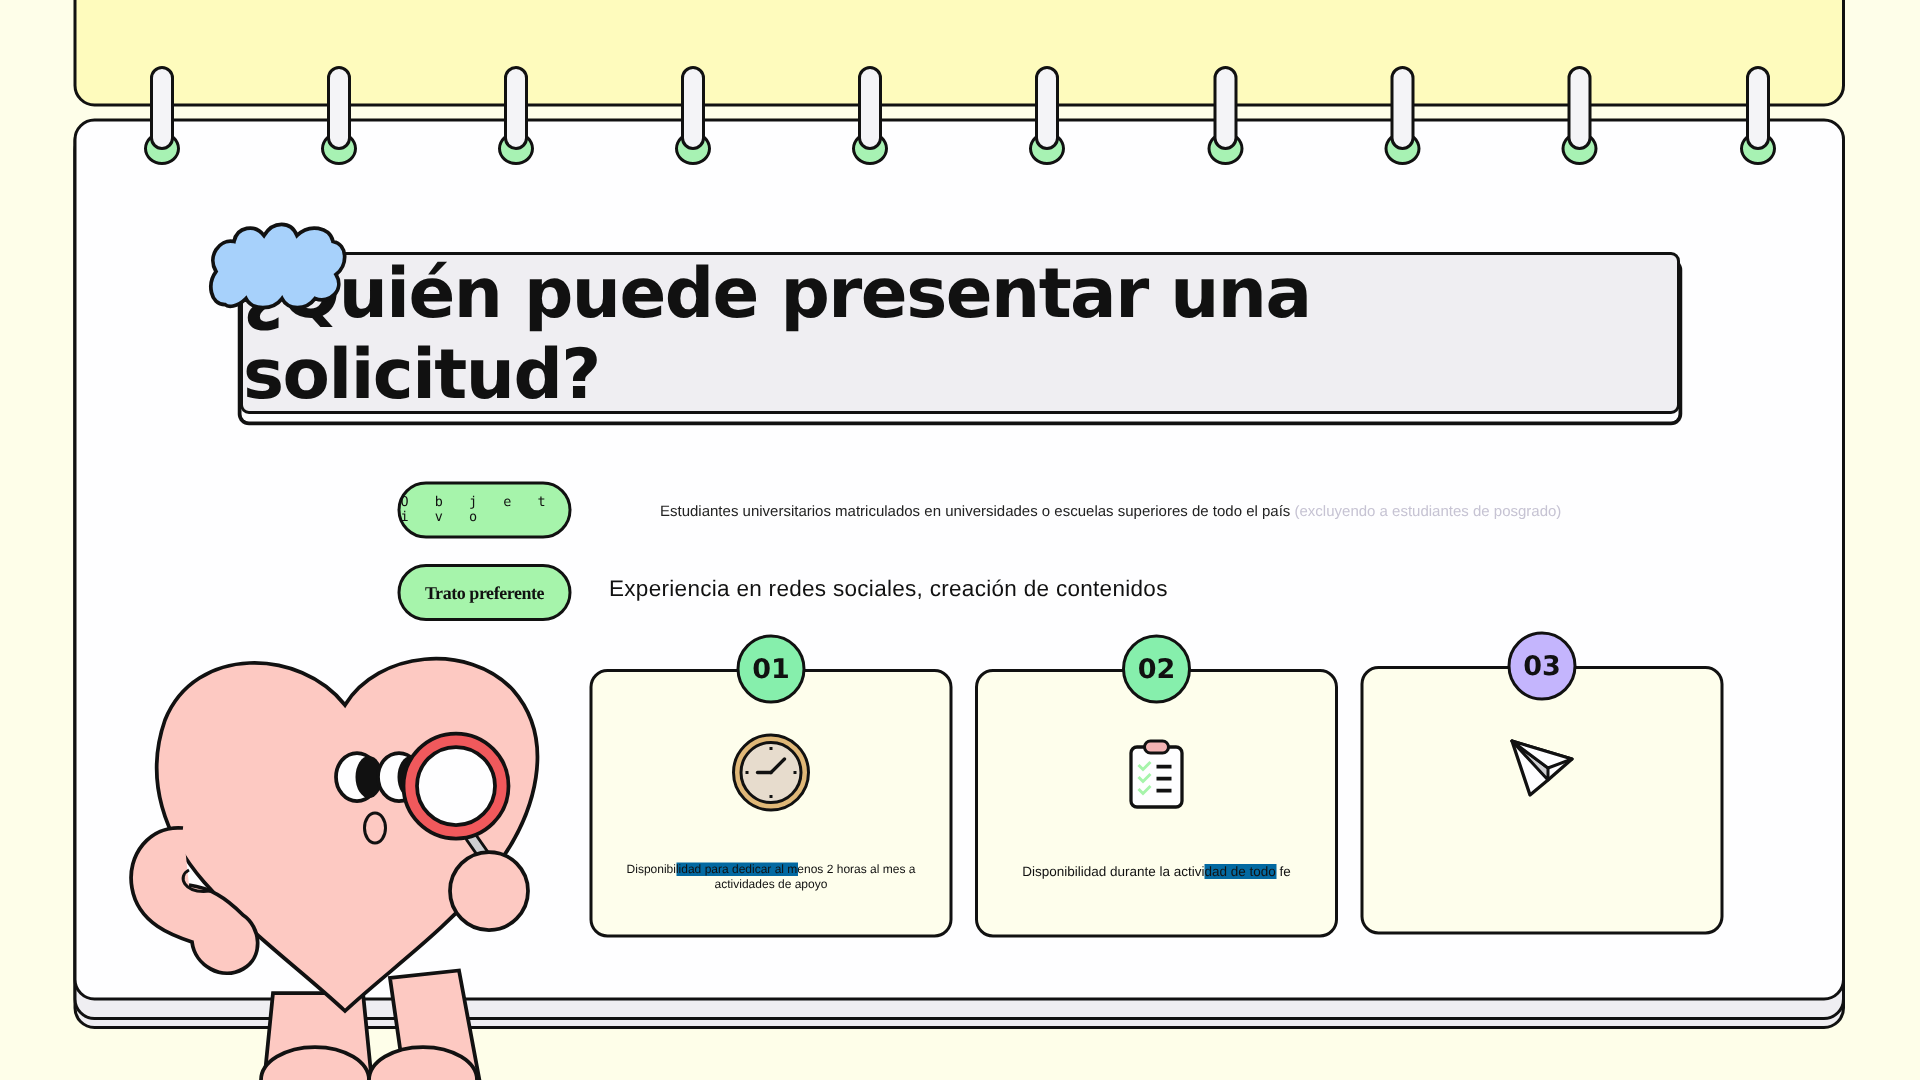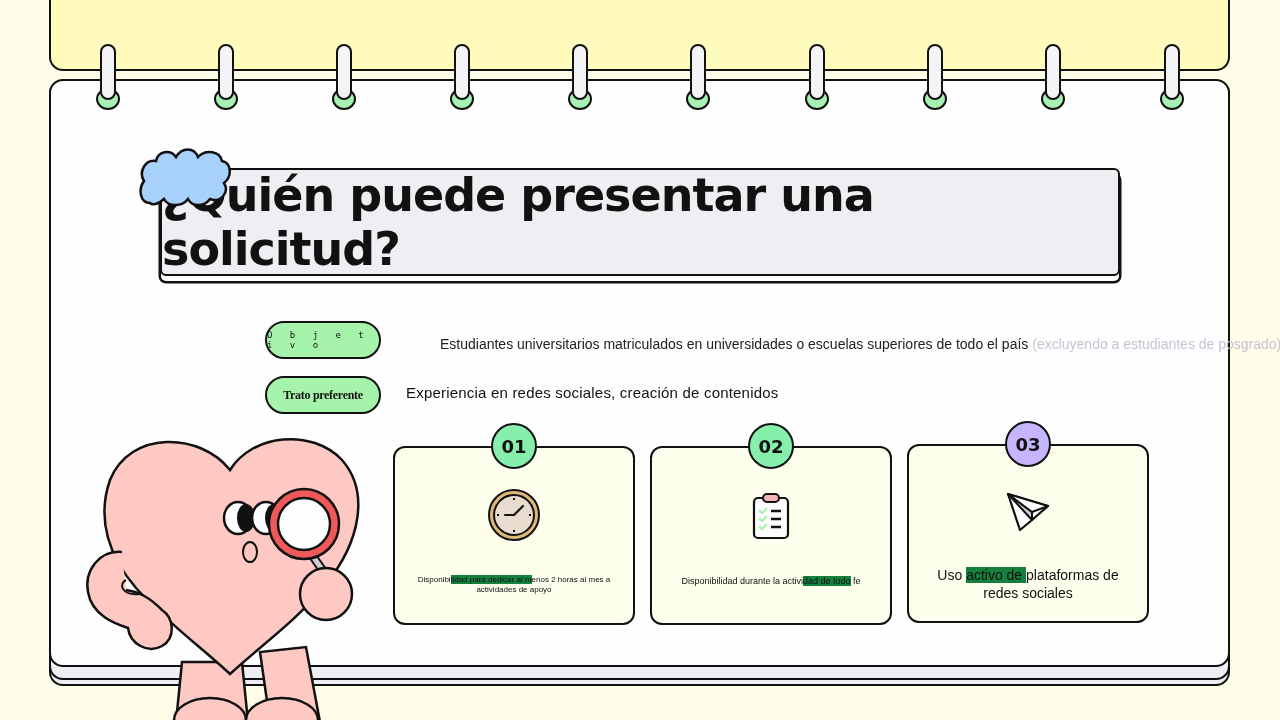--- a/index.html
+++ b/index.html
@@ -47,21 +47,21 @@
   .pill {
     position: absolute; left: 265px; width: 116px; height: 38px;
     background: #a6f4ab; border: 2.5px solid #111; border-radius: 19px;
     display: flex; align-items: center; justify-content: center;
     font-family: Liberation Serif, serif; color: #111;
   }
   .pill-objetivo { top: 321px; font-size: 9px; letter-spacing: 6px; font-family: "DejaVu Sans Mono", monospace; }
   .pill-trato { top: 376px; font-size: 12px; font-weight: bold; letter-spacing: -0.3px; }
 
   .objective-text {
-    position: absolute; left: 405px; top: 336px; font-size: 14px; color: #222;
+    position: absolute; left: 405px; top: 336px; font-size: 10px; color: #222;
     font-family: "Liberation Sans", sans-serif; white-space: nowrap; padding-left: 35px;
   }
   .objective-text .muted { color: #c6c3d3; }
 
   .experience-text {
     position: absolute; left: 406px; top: 384px; font-size: 15px; color: #111;
     font-family: "Liberation Sans", sans-serif; letter-spacing: 0.2px;
   }
 
   .card {
@@ -84,21 +84,21 @@
   .card-1 .icon { top: 40px; }
   .card-2 .icon { top: 44px; }
   .card-3 .icon { top: 44px; }
   .card-text {
     position: absolute; left: 10px; right: 10px; text-align: center; color: #111;
     font-family: "Liberation Sans", sans-serif; line-height: 1.25;
   }
   .card-1 .card-text { top: 127px; font-size: 8px; }
   .card-2 .card-text { top: 128px; font-size: 9px; }
   .card-3 .card-text { top: 120px; font-size: 14px; line-height: 1.3; }
-  .hl { background: #15803d; }
+  .hl { background: #0369a1; }
 
   .heart { position: absolute; left: 70px; top: 432px; width: 320px; height: 290px; z-index: 5; }
 </style>
 </head>
 <body>
 
 <div class="back-page"></div>
 <div class="stack-layer stack-1"></div>
 <div class="stack-layer stack-2"></div>
 <div class="main-page"></div>
@@ -195,23 +195,20 @@
   </div>
 </div>
 
 <div class="card card-3">
   <div class="badge">03</div>
   <svg class="icon" width="46" height="44" viewBox="0 0 46 44">
     <path d="M3 4 L43 16 L27 30 L15 40 Z" fill="#fefeff" stroke="#111" stroke-width="2.2" stroke-linejoin="round"></path>
     <path d="M3 4 L27 30 L27 22 Z" fill="#cfcfd2" stroke="#111" stroke-width="2" stroke-linejoin="round"></path>
     <path d="M3 4 L43 16 L27 22 Z" fill="#fefeff" stroke="#111" stroke-width="2" stroke-linejoin="round"></path>
   </svg>
-  <div class="card-text">
-    <span>Uso </span><span class="hl">activo de </span><span>plataformas de redes sociales</span>
-  </div>
 </div>
 
 <svg class="heart" viewBox="0 0 320 290">
 
   <path d="M112 230 L106 290 L178 290 L172 230 Z" fill="#fdc9c2" stroke="#111" stroke-width="2.5"></path>
   <path d="M190 220 L200 290 L250 290 L236 215 Z" fill="#fdc9c2" stroke="#111" stroke-width="2.5"></path>
   <ellipse cx="140" cy="288" rx="36" ry="22" fill="#fdc9c2" stroke="#111" stroke-width="2.5"></ellipse>
   <ellipse cx="212" cy="288" rx="36" ry="22" fill="#fdc9c2" stroke="#111" stroke-width="2.5"></ellipse>
 
   <path d="M160 38 C130 0 60 -2 40 48 C26 88 40 126 66 156 C96 190 130 214 160 242 C190 214 228 188 256 152 C290 110 300 60 272 28 C242 -4 182 2 160 38 Z" fill="#fdc9c2" stroke="#111" stroke-width="2.5"></path>

